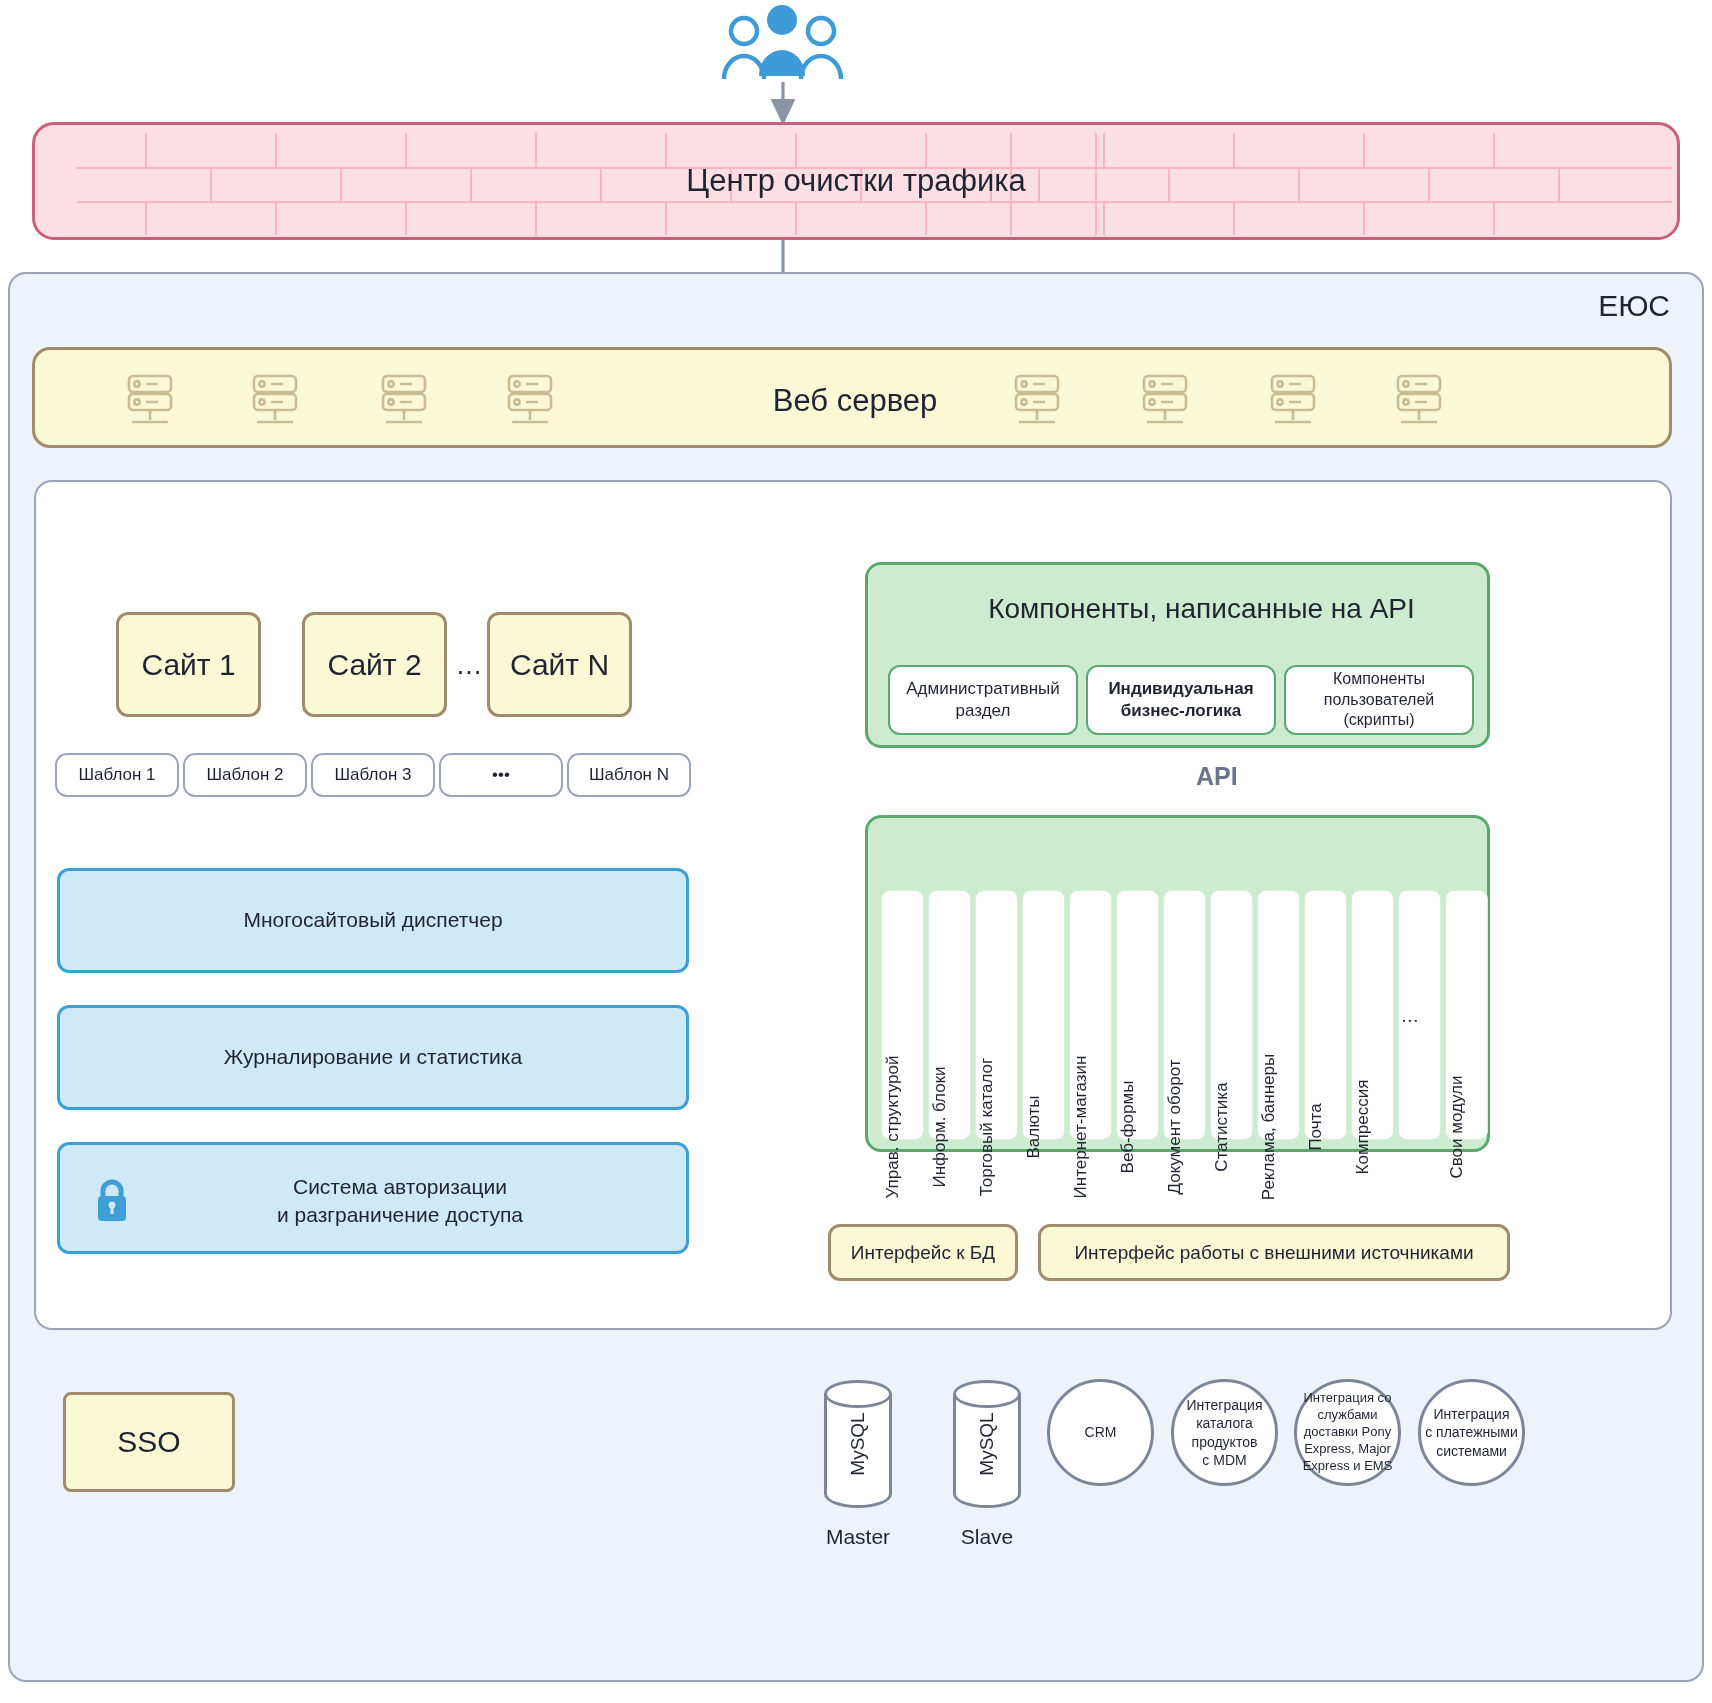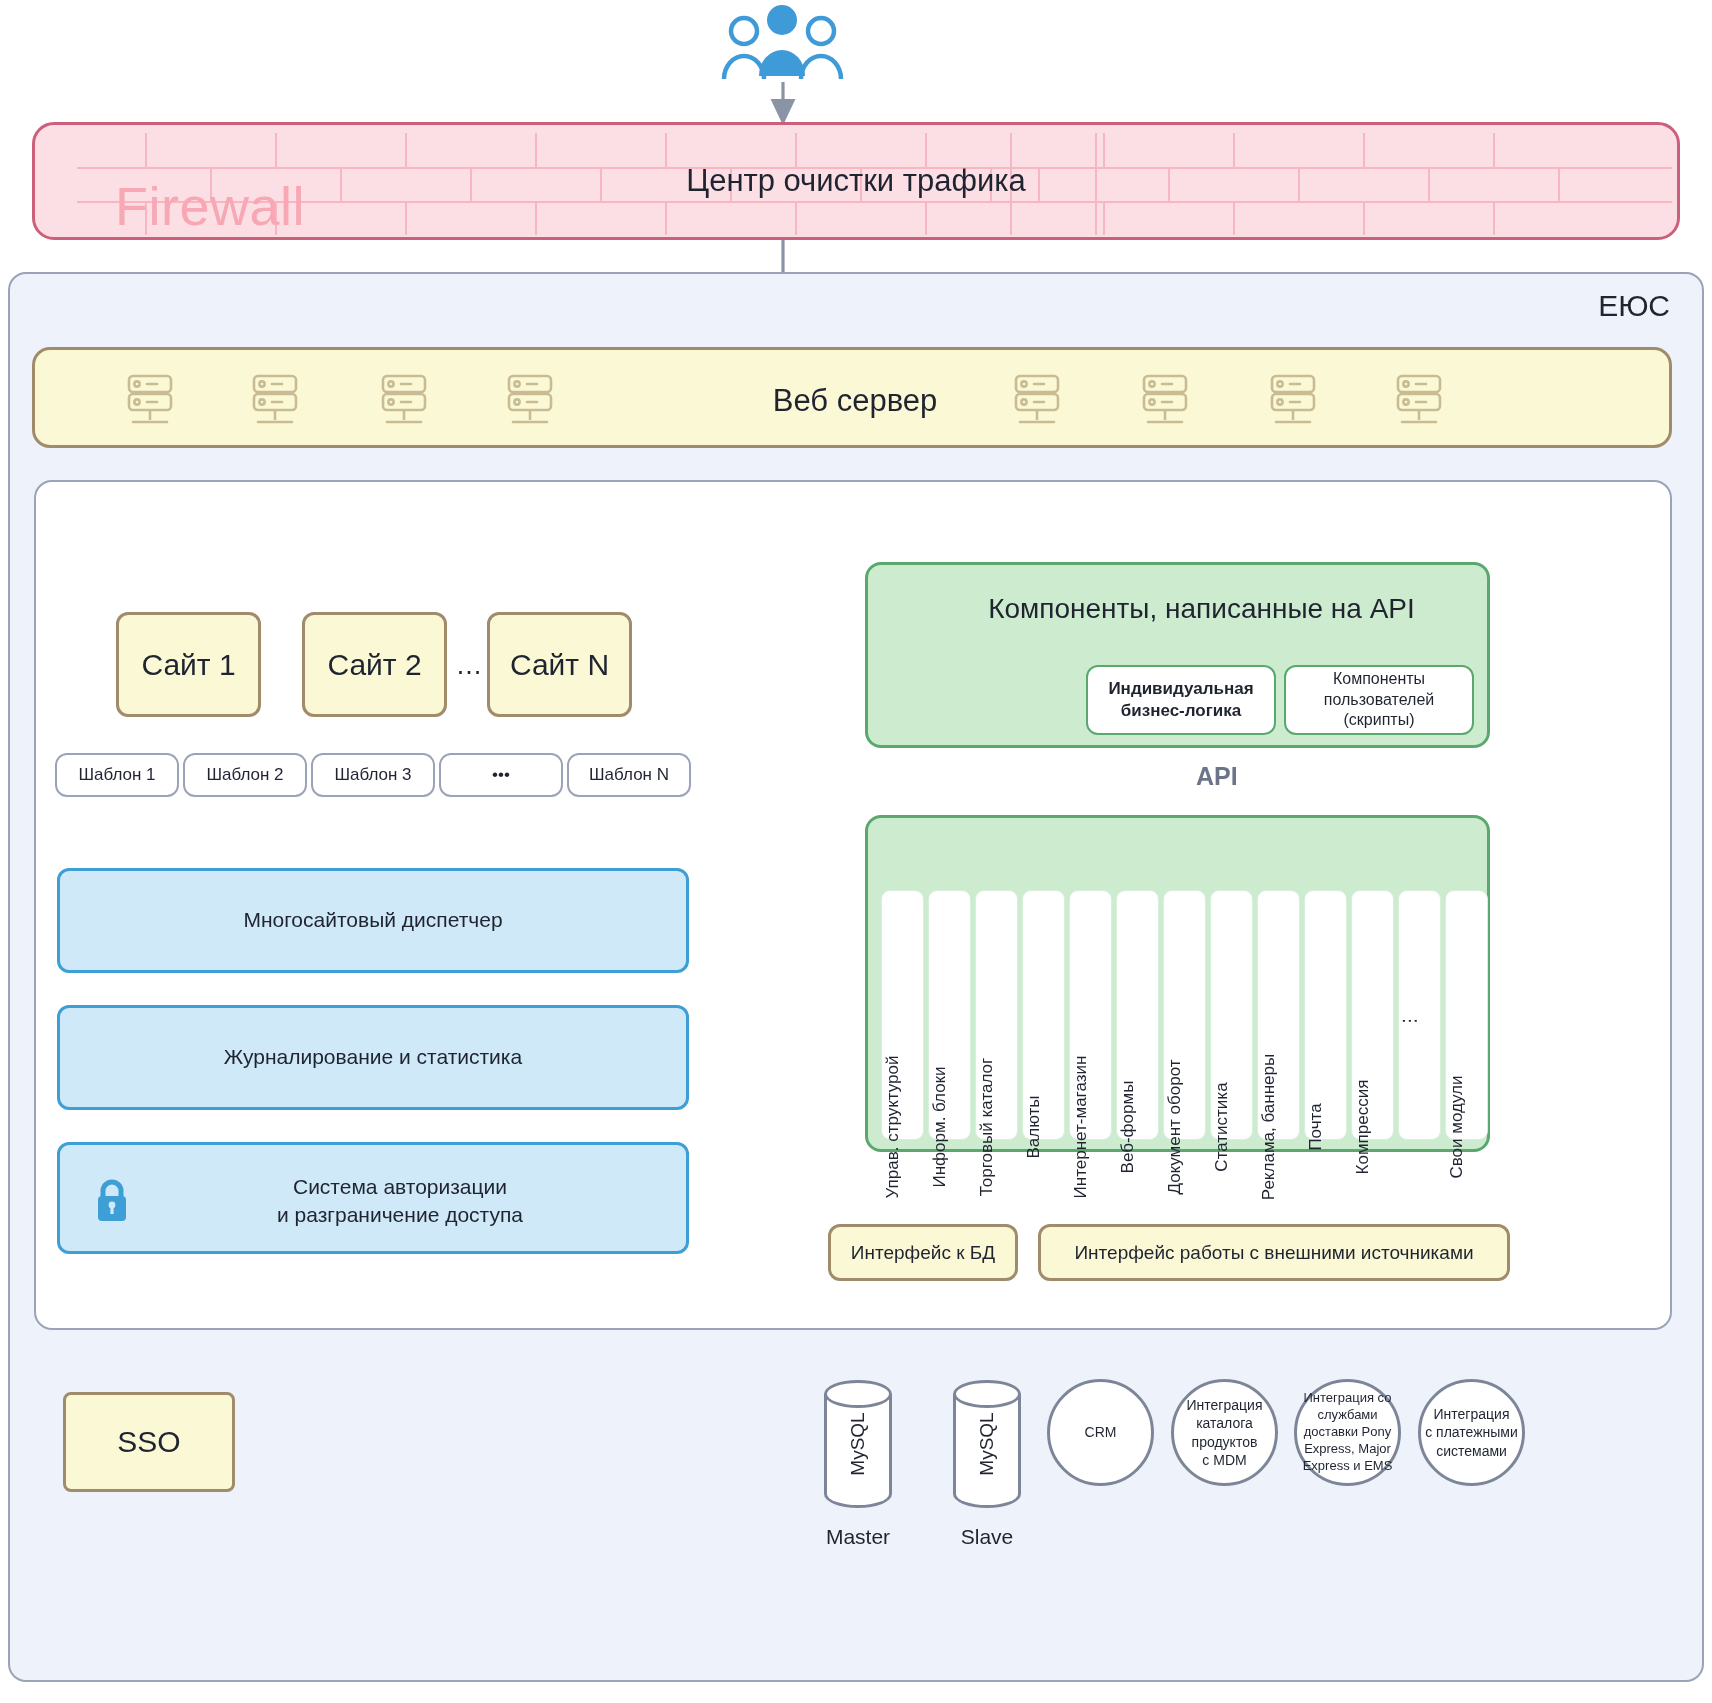--- a/index.html
+++ b/index.html
@@ -186,21 +186,20 @@
     <div class="brick" style="left:1003px;top:42px;width:2px;height:34px;border:none;border-left:2px solid #f7b6c2;"></div>
     <div class="brick" style="left:1133px;top:42px;width:2px;height:34px;border:none;border-left:2px solid #f7b6c2;"></div>
     <div class="brick" style="left:1263px;top:42px;width:2px;height:34px;border:none;border-left:2px solid #f7b6c2;"></div>
     <div class="brick" style="left:1393px;top:42px;width:2px;height:34px;border:none;border-left:2px solid #f7b6c2;"></div>
     <div class="brick" style="left:1523px;top:42px;width:2px;height:34px;border:none;border-left:2px solid #f7b6c2;"></div>
     <div class="brick" style="left:1068px;top:76px;width:2px;height:34px;border:none;border-left:2px solid #f7b6c2;"></div>
     <div class="brick" style="left:1198px;top:76px;width:2px;height:34px;border:none;border-left:2px solid #f7b6c2;"></div>
     <div class="brick" style="left:1328px;top:76px;width:2px;height:34px;border:none;border-left:2px solid #f7b6c2;"></div>
     <div class="brick" style="left:1458px;top:76px;width:2px;height:34px;border:none;border-left:2px solid #f7b6c2;"></div>
 
-    <div class="fw-word">Firewall</div>
     <div class="fw-text">Центр очистки трафика</div>
   </div>
 
   <div class="abs euc-box" style="left:8px;top:272px;width:1696px;height:1410px;"></div>
   <div class="abs euc-label ctr" style="left:1440px;top:286px;width:230px;height:40px;justify-content:flex-end;">ЕЮС</div>
 
   <div class="abs web-server" style="left:32px;top:347px;width:1640px;height:101px;">
     <div class="abs ctr web-server-label" style="left:0;top:0;width:1640px;height:101px;">Веб сервер</div>
 
     <div class="abs" style="left:88px;top:24px;width:60px;height:54px;">
@@ -344,20 +343,24 @@
     <div class="abs ctr" style="left:0;top:0;width:632px;height:112px;flex-direction:column;padding-left:48px;">
       <span>Система авторизации</span>
       <span>и разграничение доступа</span>
     </div>
   </div>
 
   <div class="abs sso-box ctr" style="left:63px;top:1392px;width:172px;height:100px;border-radius:8px;">SSO</div>
 
   <div class="abs green-box" style="left:865px;top:562px;width:625px;height:186px;">
     <div class="abs green-title" style="left:0;top:28px;width:625px;">Компоненты, написанные на API</div>
+    <div class="abs green-sub ctr" style="left:20px;top:100px;width:190px;height:70px;flex-direction:column;">
+      <span>Административный</span>
+      <span>раздел</span>
+    </div>
     <div class="abs green-sub ctr" style="left:218px;top:100px;width:190px;height:70px;flex-direction:column;font-weight:bold;">
       <span>Индивидуальная</span>
       <span>бизнес-логика</span>
     </div>
     <div class="abs green-sub ctr" style="left:416px;top:100px;width:190px;height:70px;flex-direction:column;font-size:16px;">
       <span>Компоненты</span>
       <span>пользователей</span>
       <span>(скрипты)</span>
     </div>
   </div>

